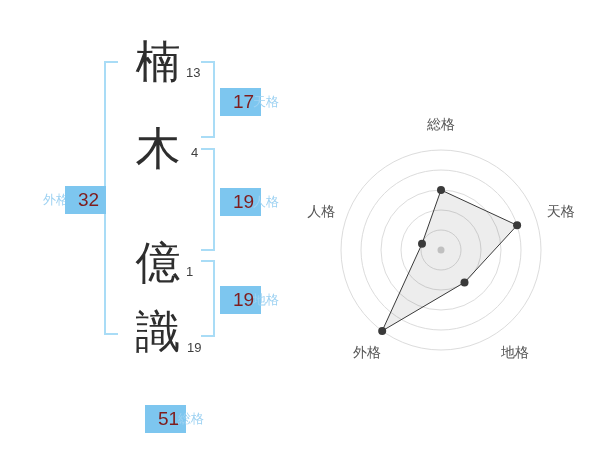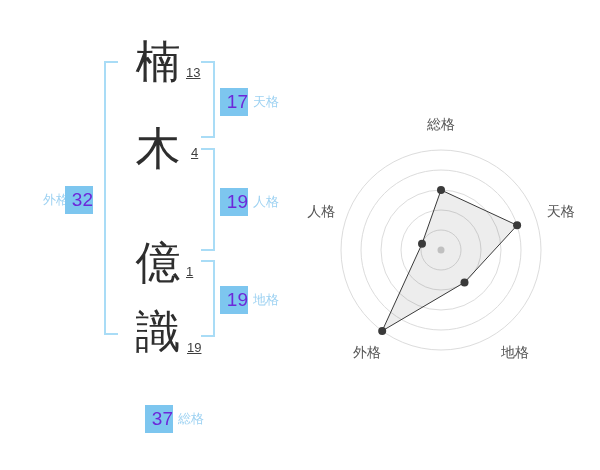--- a/index.html
+++ b/index.html
@@ -8,36 +8,36 @@
     font-family:"Liberation Sans","DejaVu Sans",sans-serif;
     --badge-blue:#7dc6ef; --label-blue:#9ed2f2; --bracket-blue:#a9dcf6;
     --kanji-dark:#2e2e2e; --stroke-dark:#3f3f3f;
   }
   .kanji{
     position:absolute;left:135px;width:46px;height:48px;line-height:48px;
     text-align:center;font-size:45px;color:var(--kanji-dark);
     font-family:"Liberation Sans","DejaVu Sans",sans-serif;
   }
   .strokes{
-    position:absolute;font-size:13px;color:var(--stroke-dark);line-height:13px;text-decoration:underline;
+    position:absolute;font-size:13px;color:var(--stroke-dark);line-height:13px;
   }
   .bracket{position:absolute;width:14px;box-sizing:border-box;}
   .bracket.left{
     border-left:2px solid var(--bracket-blue);
     border-top:2px solid var(--bracket-blue);
     border-bottom:2px solid var(--bracket-blue);
   }
   .bracket.right{
     border-right:2px solid var(--bracket-blue);
     border-top:2px solid var(--bracket-blue);
     border-bottom:2px solid var(--bracket-blue);
   }
   .badge{
     position:absolute;width:28px;height:28px;background:var(--badge-blue);
-    color:#6d28d9;font-size:19px;line-height:28px;text-align:right;
+    color:#7f1d1d;font-size:19px;line-height:28px;text-align:left;padding-left:13px;
   }
   .score-label{
     position:absolute;height:28px;line-height:28px;font-size:13px;
     color:var(--label-blue);white-space:nowrap;
   }
   .score-label.right-align{text-align:right;}
   #radar{position:absolute;left:295px;top:115px;}
 </style>
 </head>
 <body>
@@ -64,21 +64,21 @@
 
   <div class="badge" style="left:220px;top:188px">19</div>
   <div class="score-label" style="left:253px;top:188px">人格</div>
 
   <div class="badge" style="left:220px;top:286px">19</div>
   <div class="score-label" style="left:253px;top:286px">地格</div>
 
   <div class="score-label right-align" style="left:40px;top:186px;width:29px">外格</div>
   <div class="badge" style="left:65px;top:186px">32</div>
 
-  <div class="badge" style="left:145px;top:405px">37</div>
+  <div class="badge" style="left:145px;top:405px">51</div>
   <div class="score-label" style="left:178px;top:405px">総格</div>
 
   <svg id="radar" width="300" height="250" viewBox="0 0 300 250">
       <circle cx="146" cy="135" r="20" fill="none" stroke="#dcdcdc" stroke-width="1"></circle>
       <circle cx="146" cy="135" r="40" fill="none" stroke="#dcdcdc" stroke-width="1"></circle>
       <circle cx="146" cy="135" r="60" fill="none" stroke="#dcdcdc" stroke-width="1"></circle>
       <circle cx="146" cy="135" r="80" fill="none" stroke="#dcdcdc" stroke-width="1"></circle>
       <circle cx="146" cy="135" r="100" fill="none" stroke="#dcdcdc" stroke-width="1"></circle>
       <polygon points="146.0,75.0 222.1,110.3 169.5,167.4 87.2,215.9 127.0,128.8" fill="rgba(0,0,0,0.07)" stroke="#3a3a3a" stroke-width="1"></polygon>
       <circle cx="146" cy="135" r="3.5" fill="#c0c0c0"></circle>

